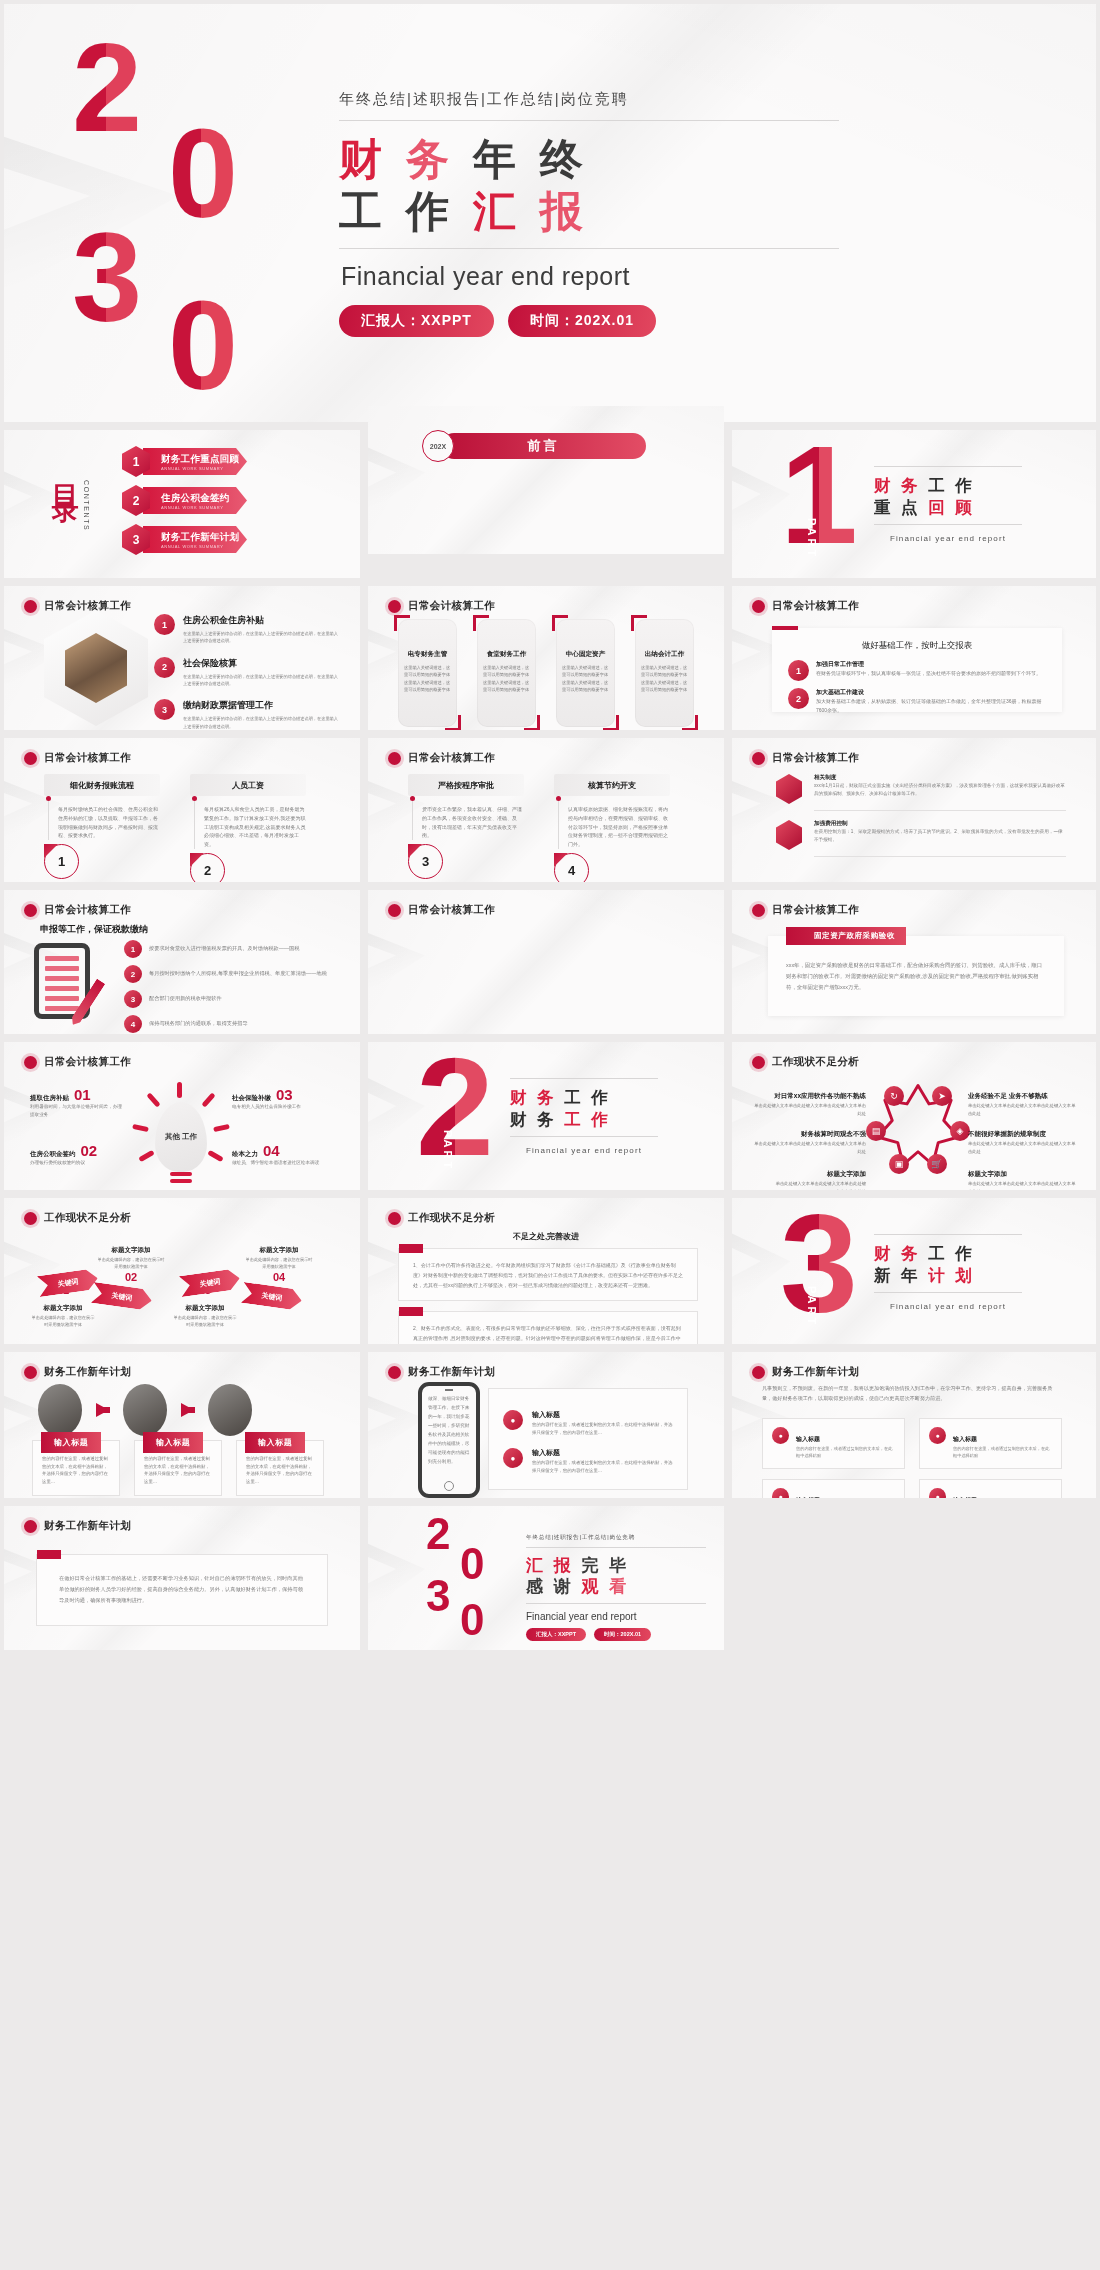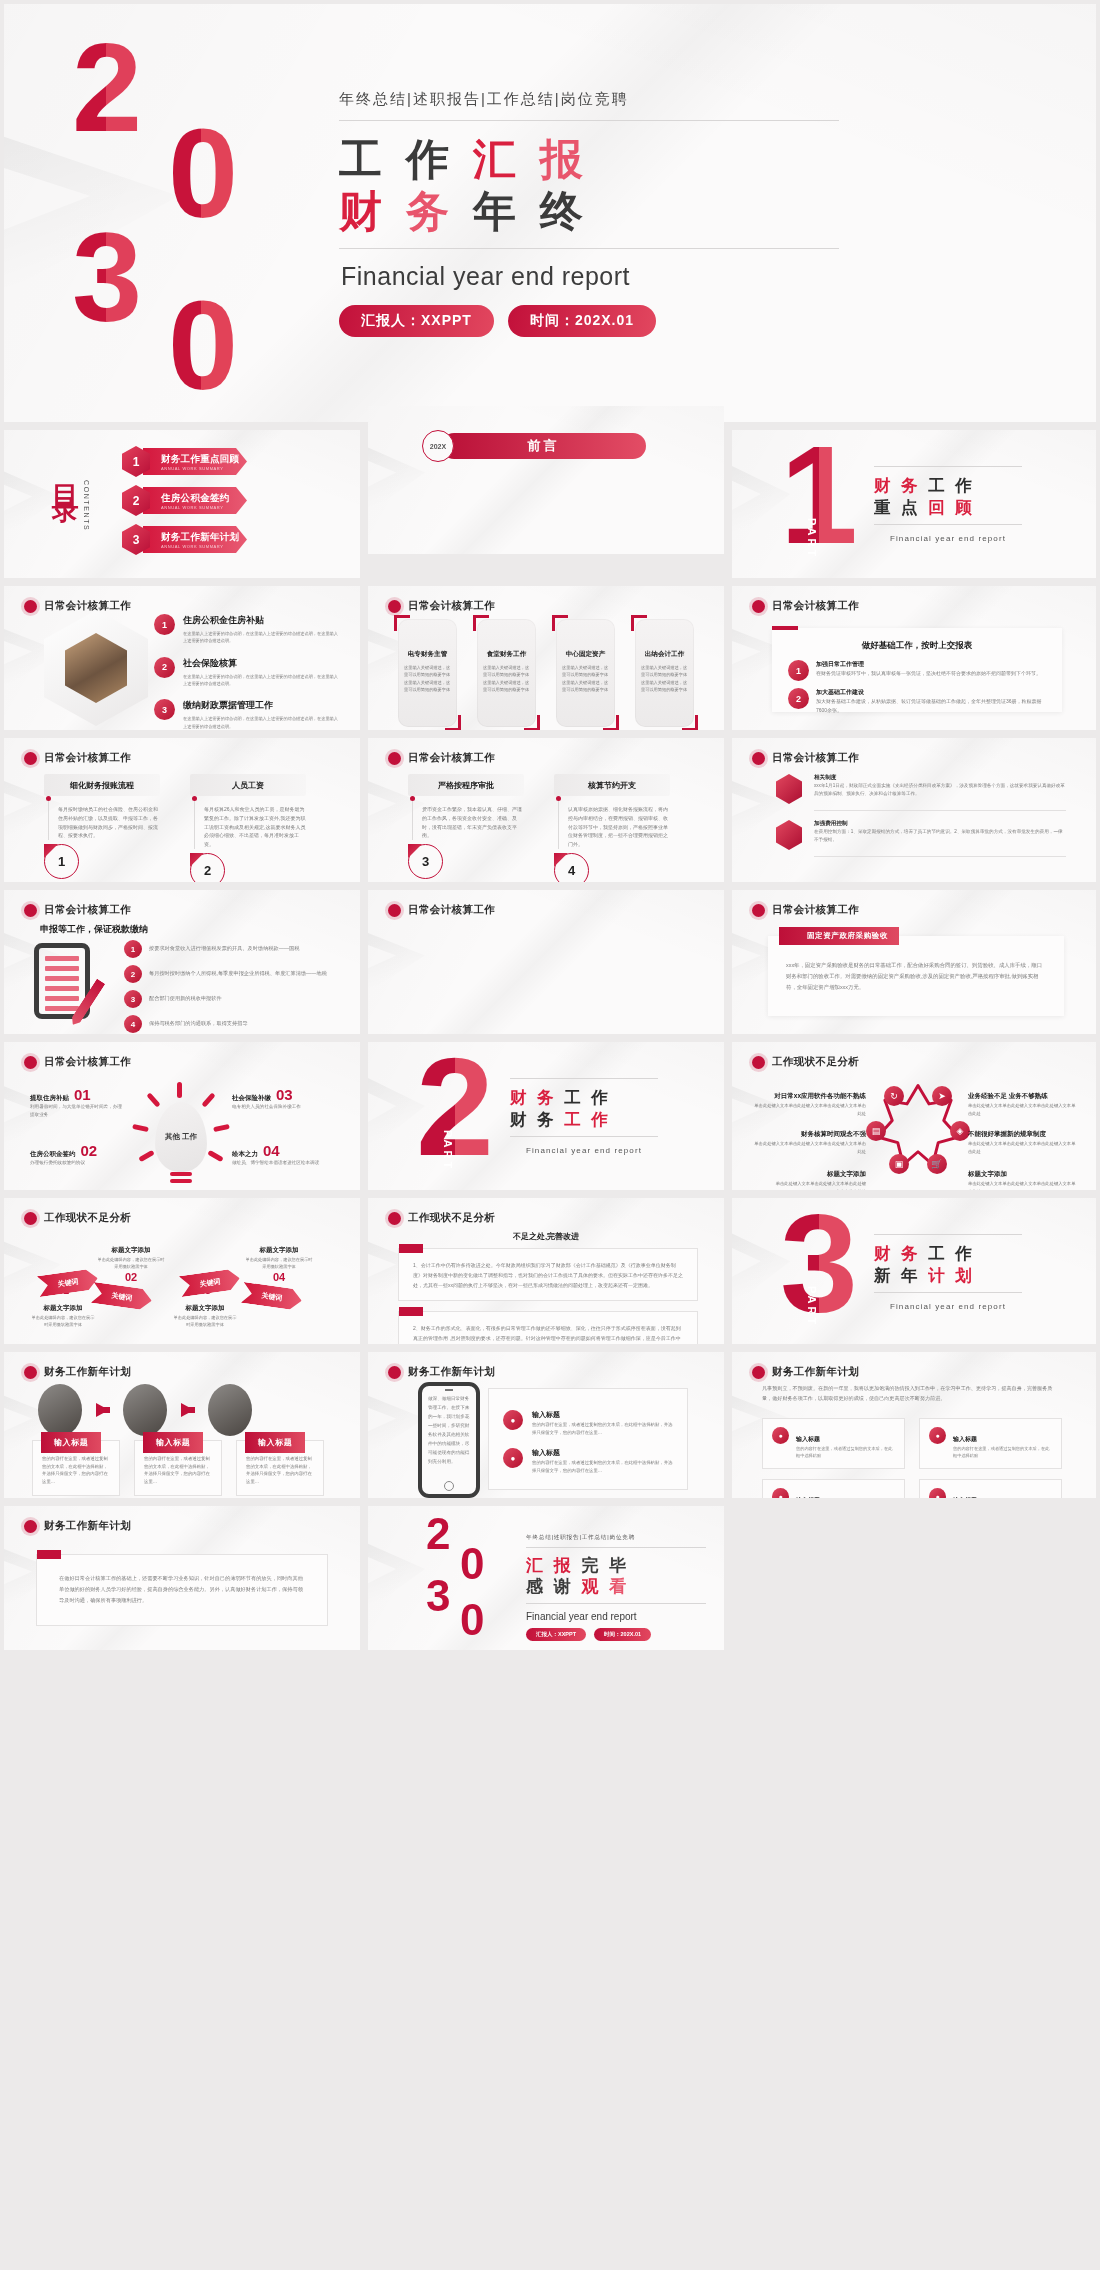--- a/index.html
+++ b/index.html
@@ -267,30 +267,30 @@
       <span class="y1">2</span>
       <span class="y2">0</span>
       <span class="y3">3</span>
       <span class="y4">0</span>
     </div>
     <div class="cover-right">
       <div class="cover-kicker">年终总结|述职报告|工作总结|岗位竞聘</div>
       <div class="rule"></div>
       <div class="cover-title-wrap">
         <div class="cover-title">
+          <span class="r">财</span>
+          <span class="r2">务</span>
+          <span>年</span>
+          <span>终</span>
+        </div>
+        <div class="cover-title">
           <span>工</span>
           <span>作</span>
           <span class="r">汇</span>
           <span class="r2">报</span>
-        </div>
-        <div class="cover-title">
-          <span class="r">财</span>
-          <span class="r2">务</span>
-          <span>年</span>
-          <span>终</span>
         </div>
       </div>
       <div class="rule"></div>
       <div class="cover-sub">Financial year end report</div>
       <div class="badges">
         <div class="badge">汇报人：XXPPT</div>
         <div class="badge">时间：202X.01</div>
       </div>
     </div>
   </div>
@@ -436,21 +436,21 @@
   </div>
 
   <div class="slide" style="left:732px;top:586px;width:364px;height:144px;">
     <div class="fold" style="top:28%;height:46%;"></div>
     <div class="hdr" style="position:absolute;left:20px;top:13px;">
       <div class="hdr-dot"></div>
       <div class="hdr-txt">日常会计核算工作</div>
     </div>
     <div class="panel" style="position:absolute;left:40px;top:42px;width:290px;height:84px;padding:12px 16px;">
       <div class="dash-red" style="position:absolute;left:0;top:-2px;"></div>
-      <div style="font-size:8.5px;font-weight:700;text-align:center;color:#1c1c1c;margin-bottom:8px;">做好基础工作，按时上交报表</div>
+      <div style="font-size:8.5px;font-weight:400;text-align:center;color:#1c1c1c;margin-bottom:8px;">做好基础工作，按时上交报表</div>
       <div style="display:flex;flex-direction:column;gap:7px;">
         <div style="display:flex;gap:7px;">
           <div class="numcirc">1</div>
           <div>
               <div style="font-size:6px;font-weight:700;color:#1c1c1c;">加强日常工作管理</div>
                <div class="blurb" style="font-size:5px;">在财务凭证审核环节中，我认真审核每一张凭证，坚决杜绝不符合要求的原始不把问题带到下个环节。</div>
             </div>
         </div>
         <div style="display:flex;gap:7px;">
           <div class="numcirc">2</div>
@@ -587,21 +587,21 @@
     </div>
   </div>
 
   <div class="slide" style="left:732px;top:890px;width:364px;height:144px;">
     <div class="fold" style="top:28%;height:46%;"></div>
     <div class="hdr" style="position:absolute;left:20px;top:13px;">
       <div class="hdr-dot"></div>
       <div class="hdr-txt">日常会计核算工作</div>
     </div>
     <div class="panel" style="position:absolute;left:36px;top:46px;width:296px;height:80px;padding:14px 18px;">
-      <div class="tag-red" style="position:absolute;left:11px;top:-9px;padding-left:28px;">固定资产政府采购验收</div>
+      <div class="tag-red" style="position:absolute;left:18px;top:-9px;padding-left:28px;">固定资产政府采购验收</div>
       <div class="blurb" style="font-size:5.4px;line-height:2.0;padding-top:10px;">xxx年，固定资产采购验收是财务的日常基础工作，配合做好采购合同的签订、到货验收、成人库手续，顺口财务和部门的验收工作。对需要缴纳的固定资产采购验收,涉及的固定资产验收,严格按程序审批,做到账实相符，全年固定资产增加xxx万元。</div>
     </div>
   </div>
 
   <div class="slide" style="left:4px;top:1042px;width:356px;height:148px;">
     <div class="fold" style="top:28%;height:46%;"></div>
     <div class="hdr" style="position:absolute;left:20px;top:13px;">
       <div class="hdr-dot"></div>
       <div class="hdr-txt">日常会计核算工作</div>
     </div>

